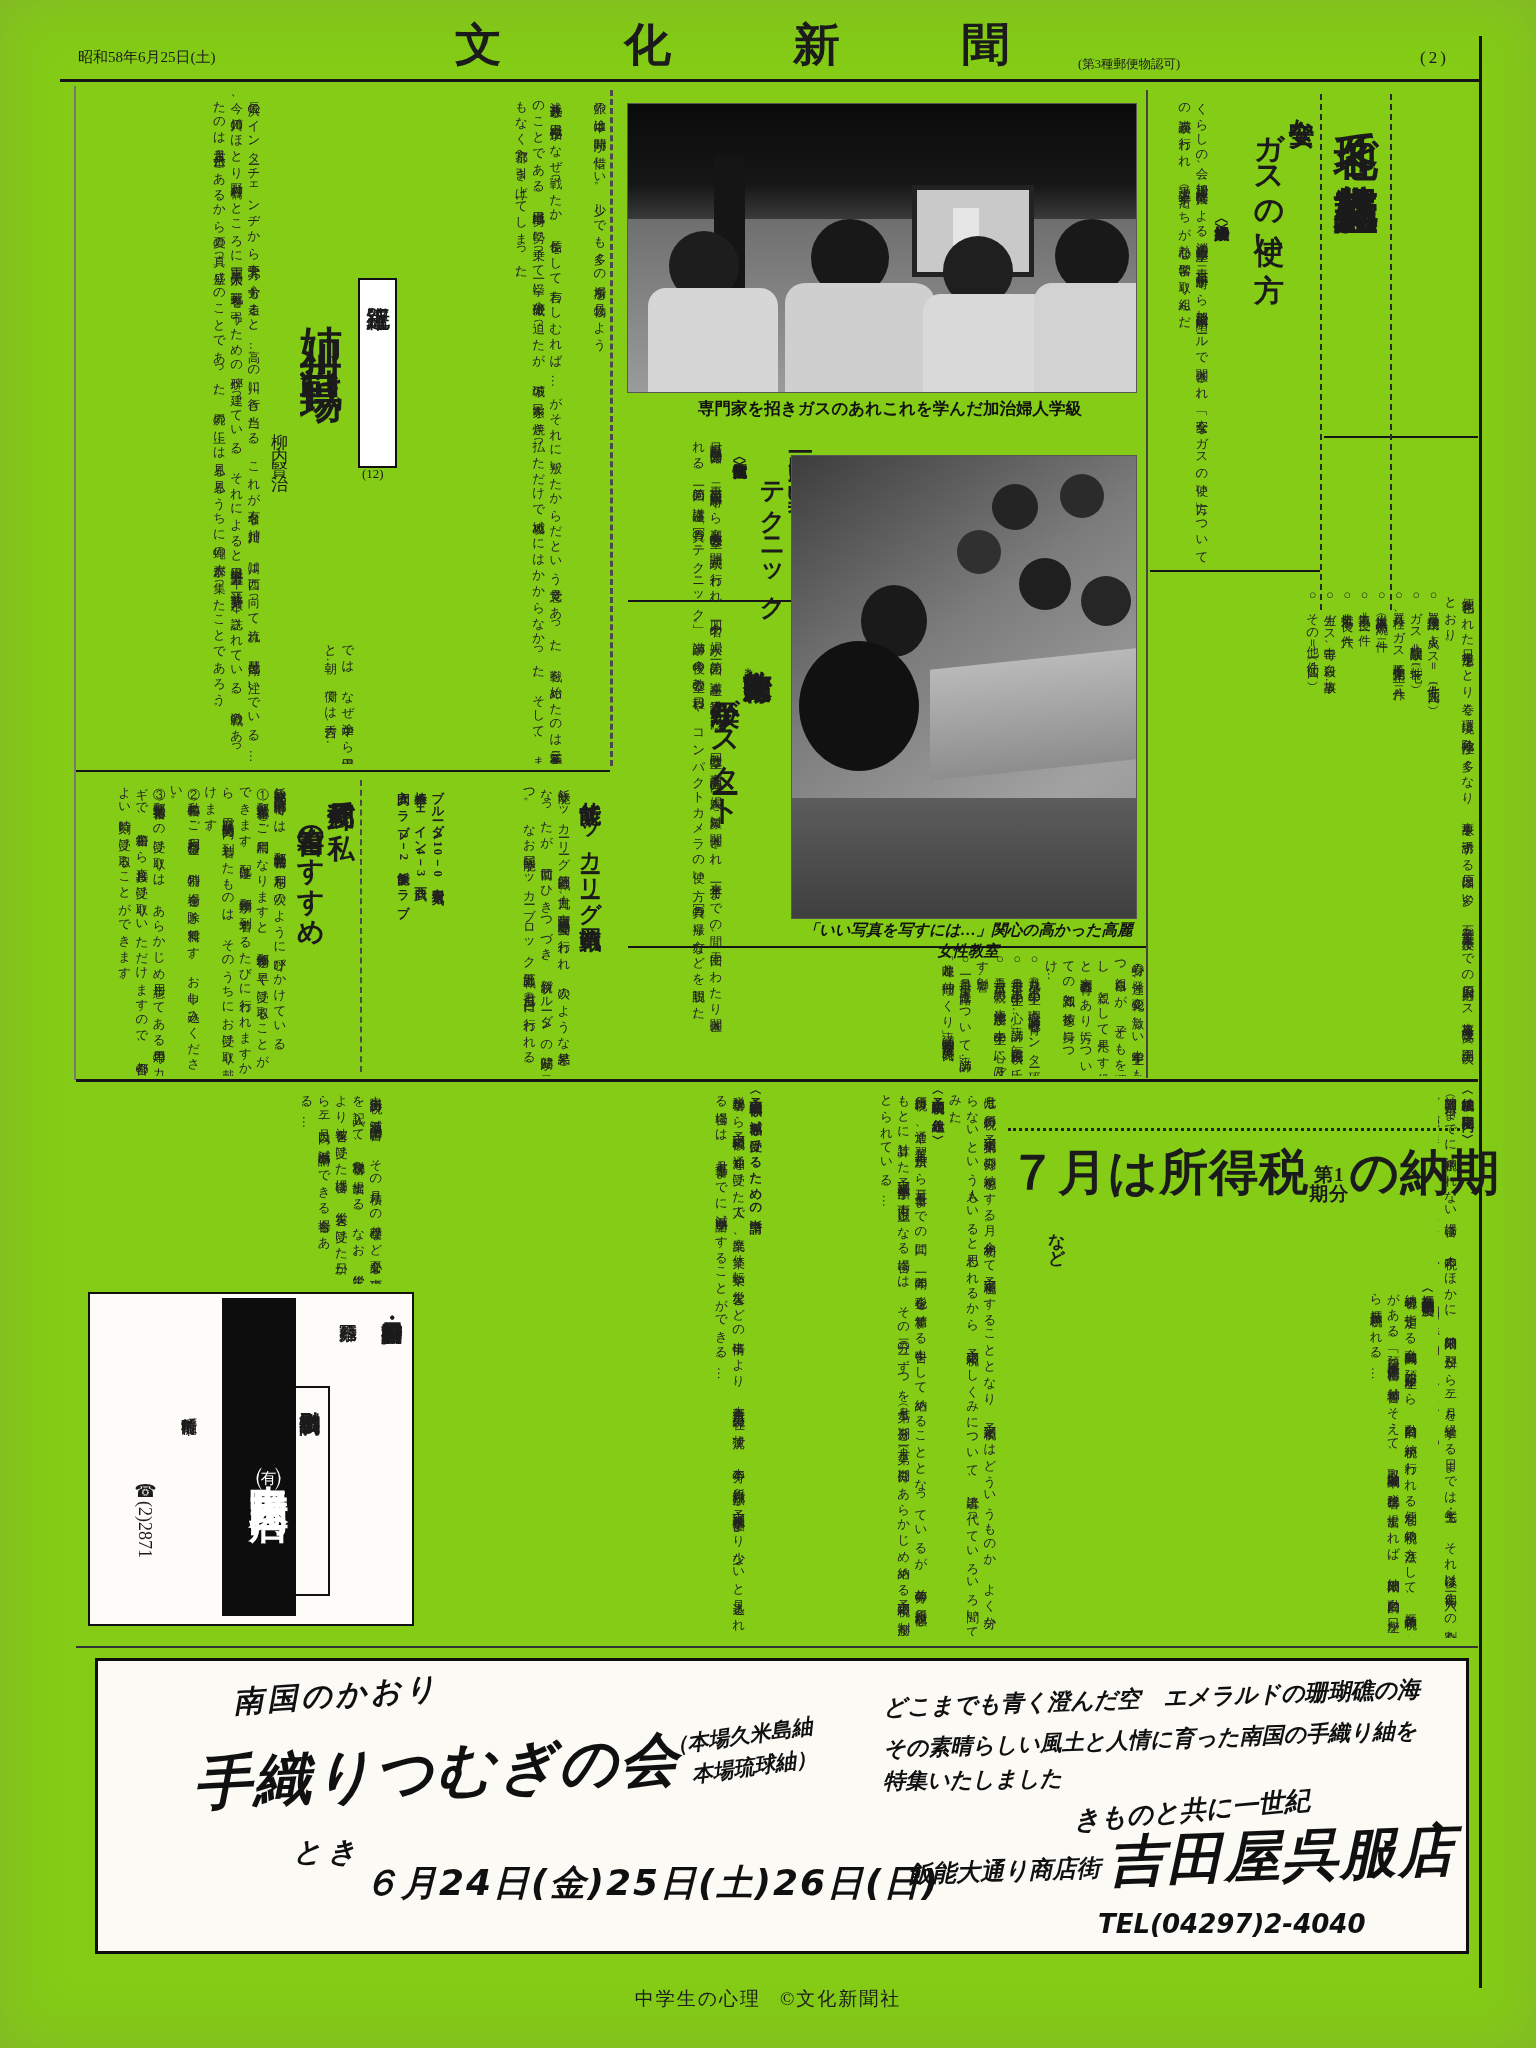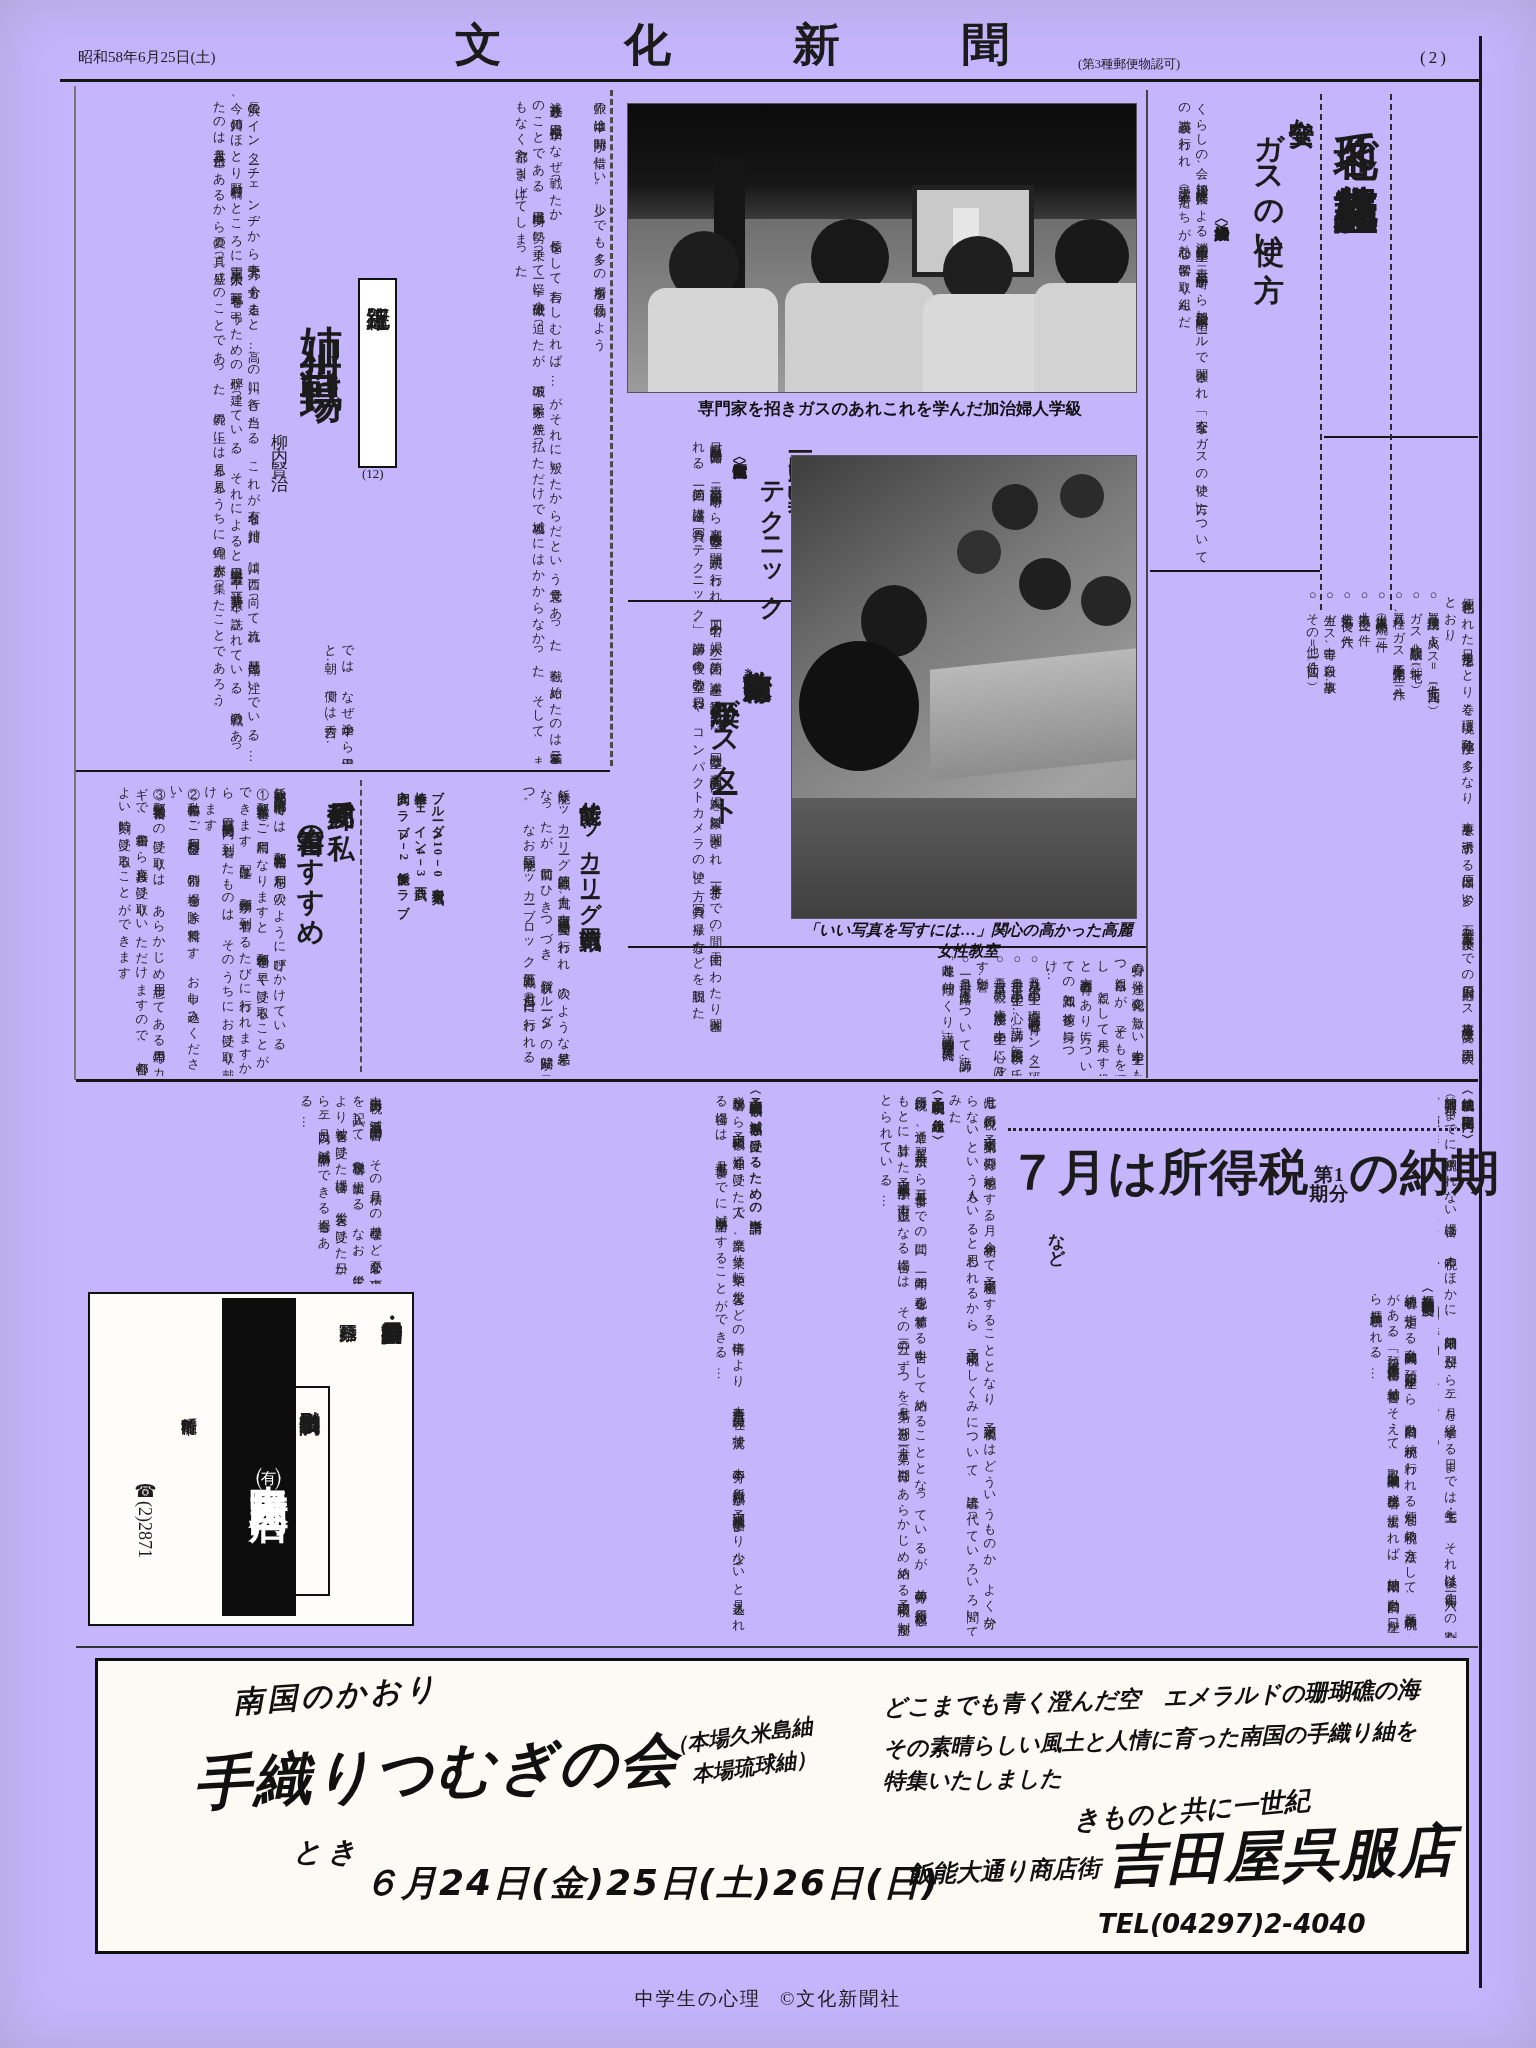--- a/index.html
+++ b/index.html
@@ -1,16 +1,16 @@
 <!DOCTYPE html>
 <html><head>
 <meta charset="utf-8">
 <style>
   html,body{margin:0;padding:0;background:#d8d5ce;}
-  #page{position:relative;width:1536px;height:2048px;background:#c4b5fd;overflow:hidden;
+  #page{position:relative;width:1536px;height:2048px;background:#84cc16;overflow:hidden;
         font-family:"Liberation Serif","DejaVu Serif",serif;color:#1b1b1b;
         box-shadow:inset 0 0 60px rgba(120,115,100,.25);}
   .abs{position:absolute;}
   .v{writing-mode:vertical-rl;text-orientation:mixed;overflow:hidden;}
   .col{font-size:12.5px;line-height:1.38;letter-spacing:1.5px;color:#222;}
   .bk{display:block;}
   .rule{background:#161616;}
   .dashv{width:0;border-left:3px dashed #4a4a4a;}
   .brush{font-family:"DejaVu Sans","Liberation Sans",sans-serif;font-weight:bold;font-style:italic;color:#101010;}
   .stack{display:inline-flex;flex-direction:column;line-height:1.02;vertical-align:8px;font-weight:bold;}

